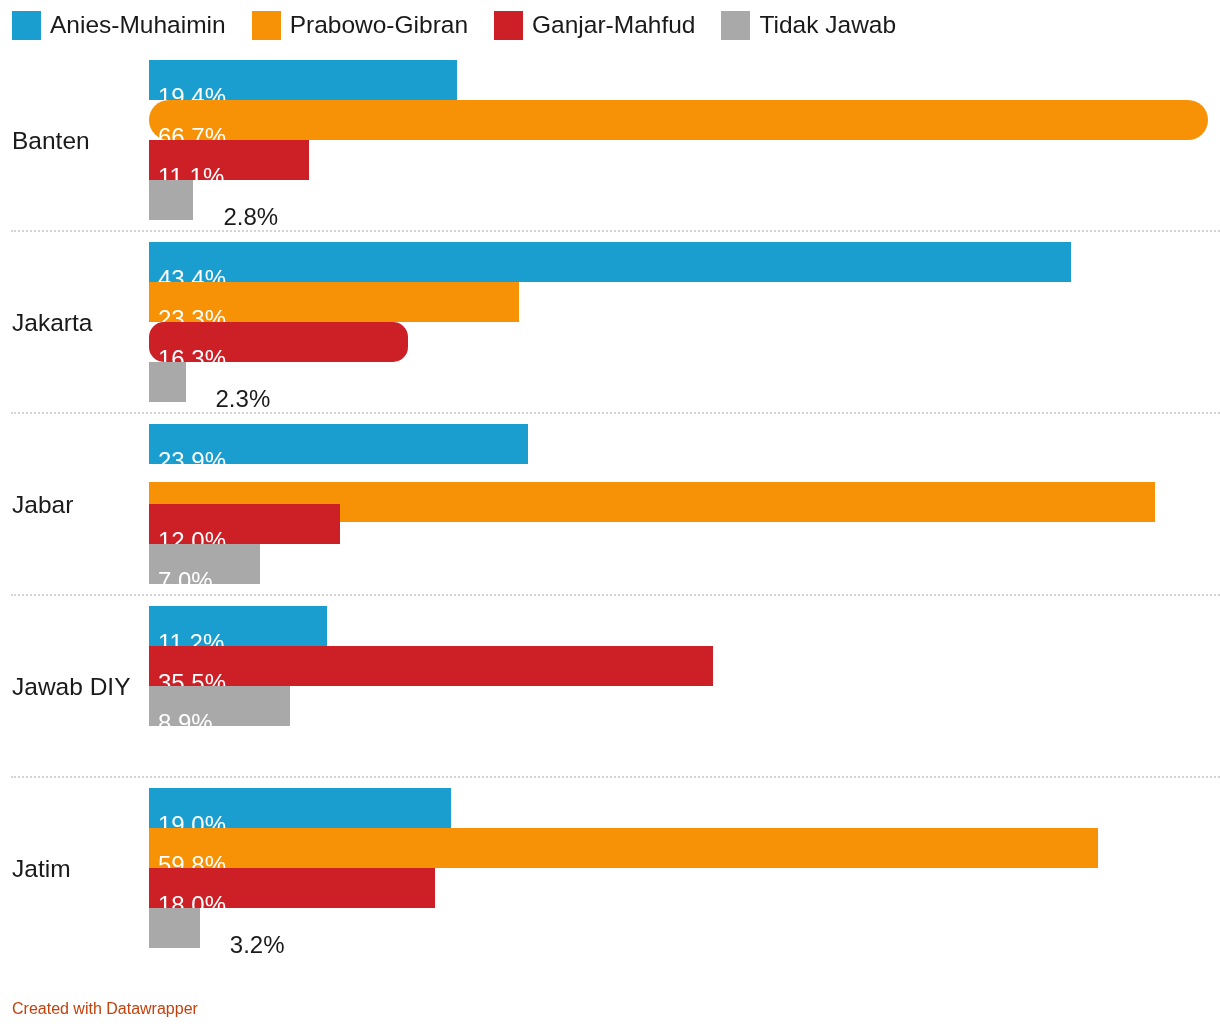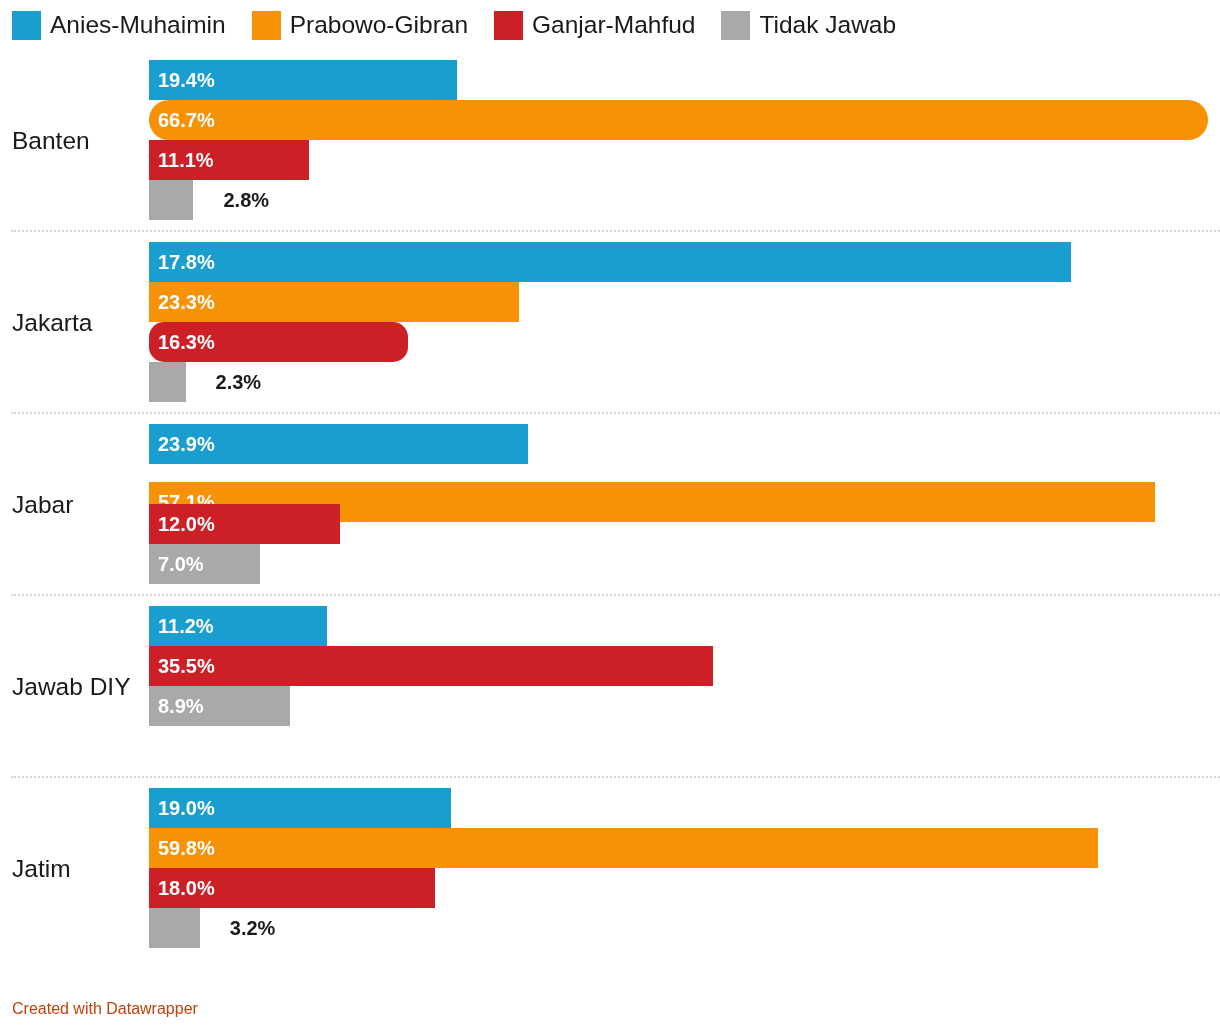--- a/index.html
+++ b/index.html
@@ -90,26 +90,25 @@
     align-items: center;
   }
   .bar {
     height: 40px;
     flex: 0 0 auto;
     position: relative;
     display: flex;
     align-items: center;
   }
   .bar-value {
-    font-size: 20px;
+    font-size: 24px;
     line-height: 1;
     white-space: nowrap;
     position: relative;
-    top: 0px;
-    font-weight: bold;
+    top: 17px;
   }
   .bar-value.inside {
     color: #ffffff;
     padding-left: 9px;
   }
   .bar-value.outside {
     color: #1a1a1a;
     padding-left: 30px;
   }
 
@@ -168,21 +167,21 @@
           <div class="bar" style="background: rgb(169, 169, 169); width: 44.4558px;"></div>
           <span class="bar-value outside">2.8%</span>
         </div>
       </div>
     </div>
     <div class="group">
       <div class="group-label">Jakarta</div>
       <div class="bars">
         <div class="bar-row">
           <div class="bar" style="background: rgb(26, 158, 208); width: 922.457px;">
-            <span class="bar-value inside">17.8%</span>
+            <span class="bar-value inside">43.4%</span>
           </div>
         </div>
         <div class="bar-row">
           <div class="bar" style="background: rgb(247, 145, 5); width: 369.936px;">
             <span class="bar-value inside">23.3%</span>
           </div>
         </div>
         <div class="bar-row">
           <div class="bar" style="background: rgb(204, 31, 38); width: 258.796px; border-radius: 15px;">
             <span class="bar-value inside">16.3%</span>

